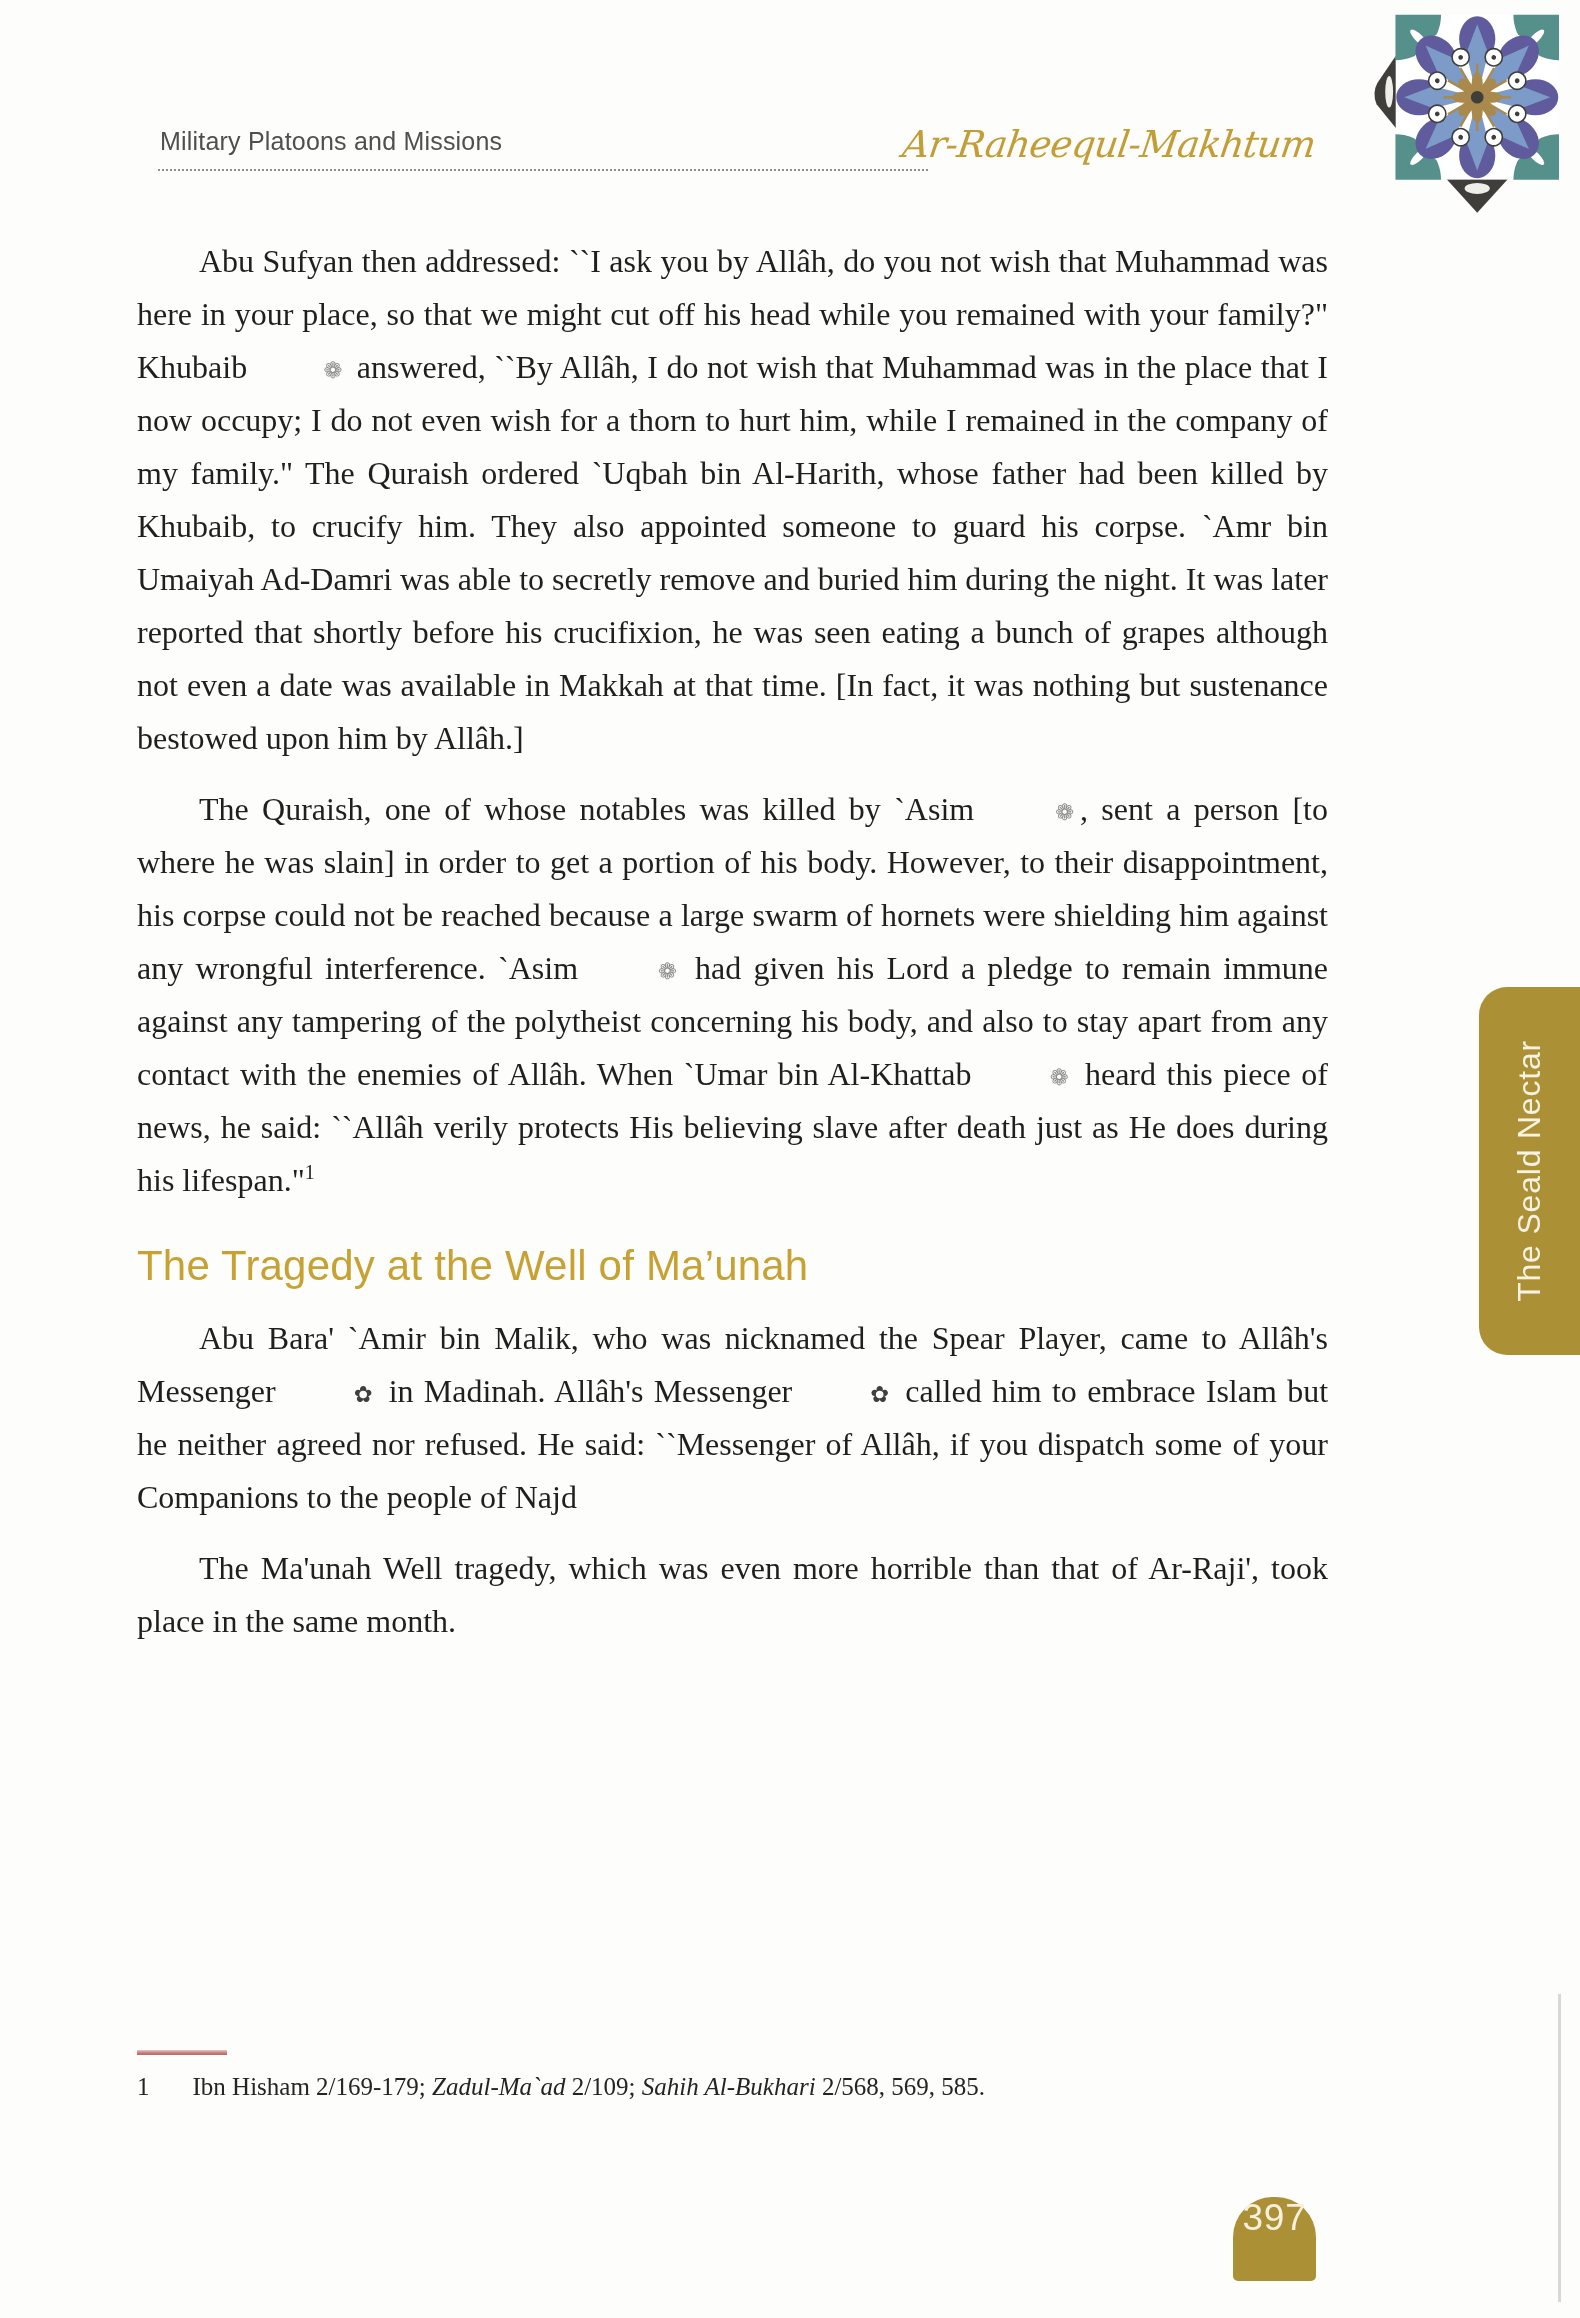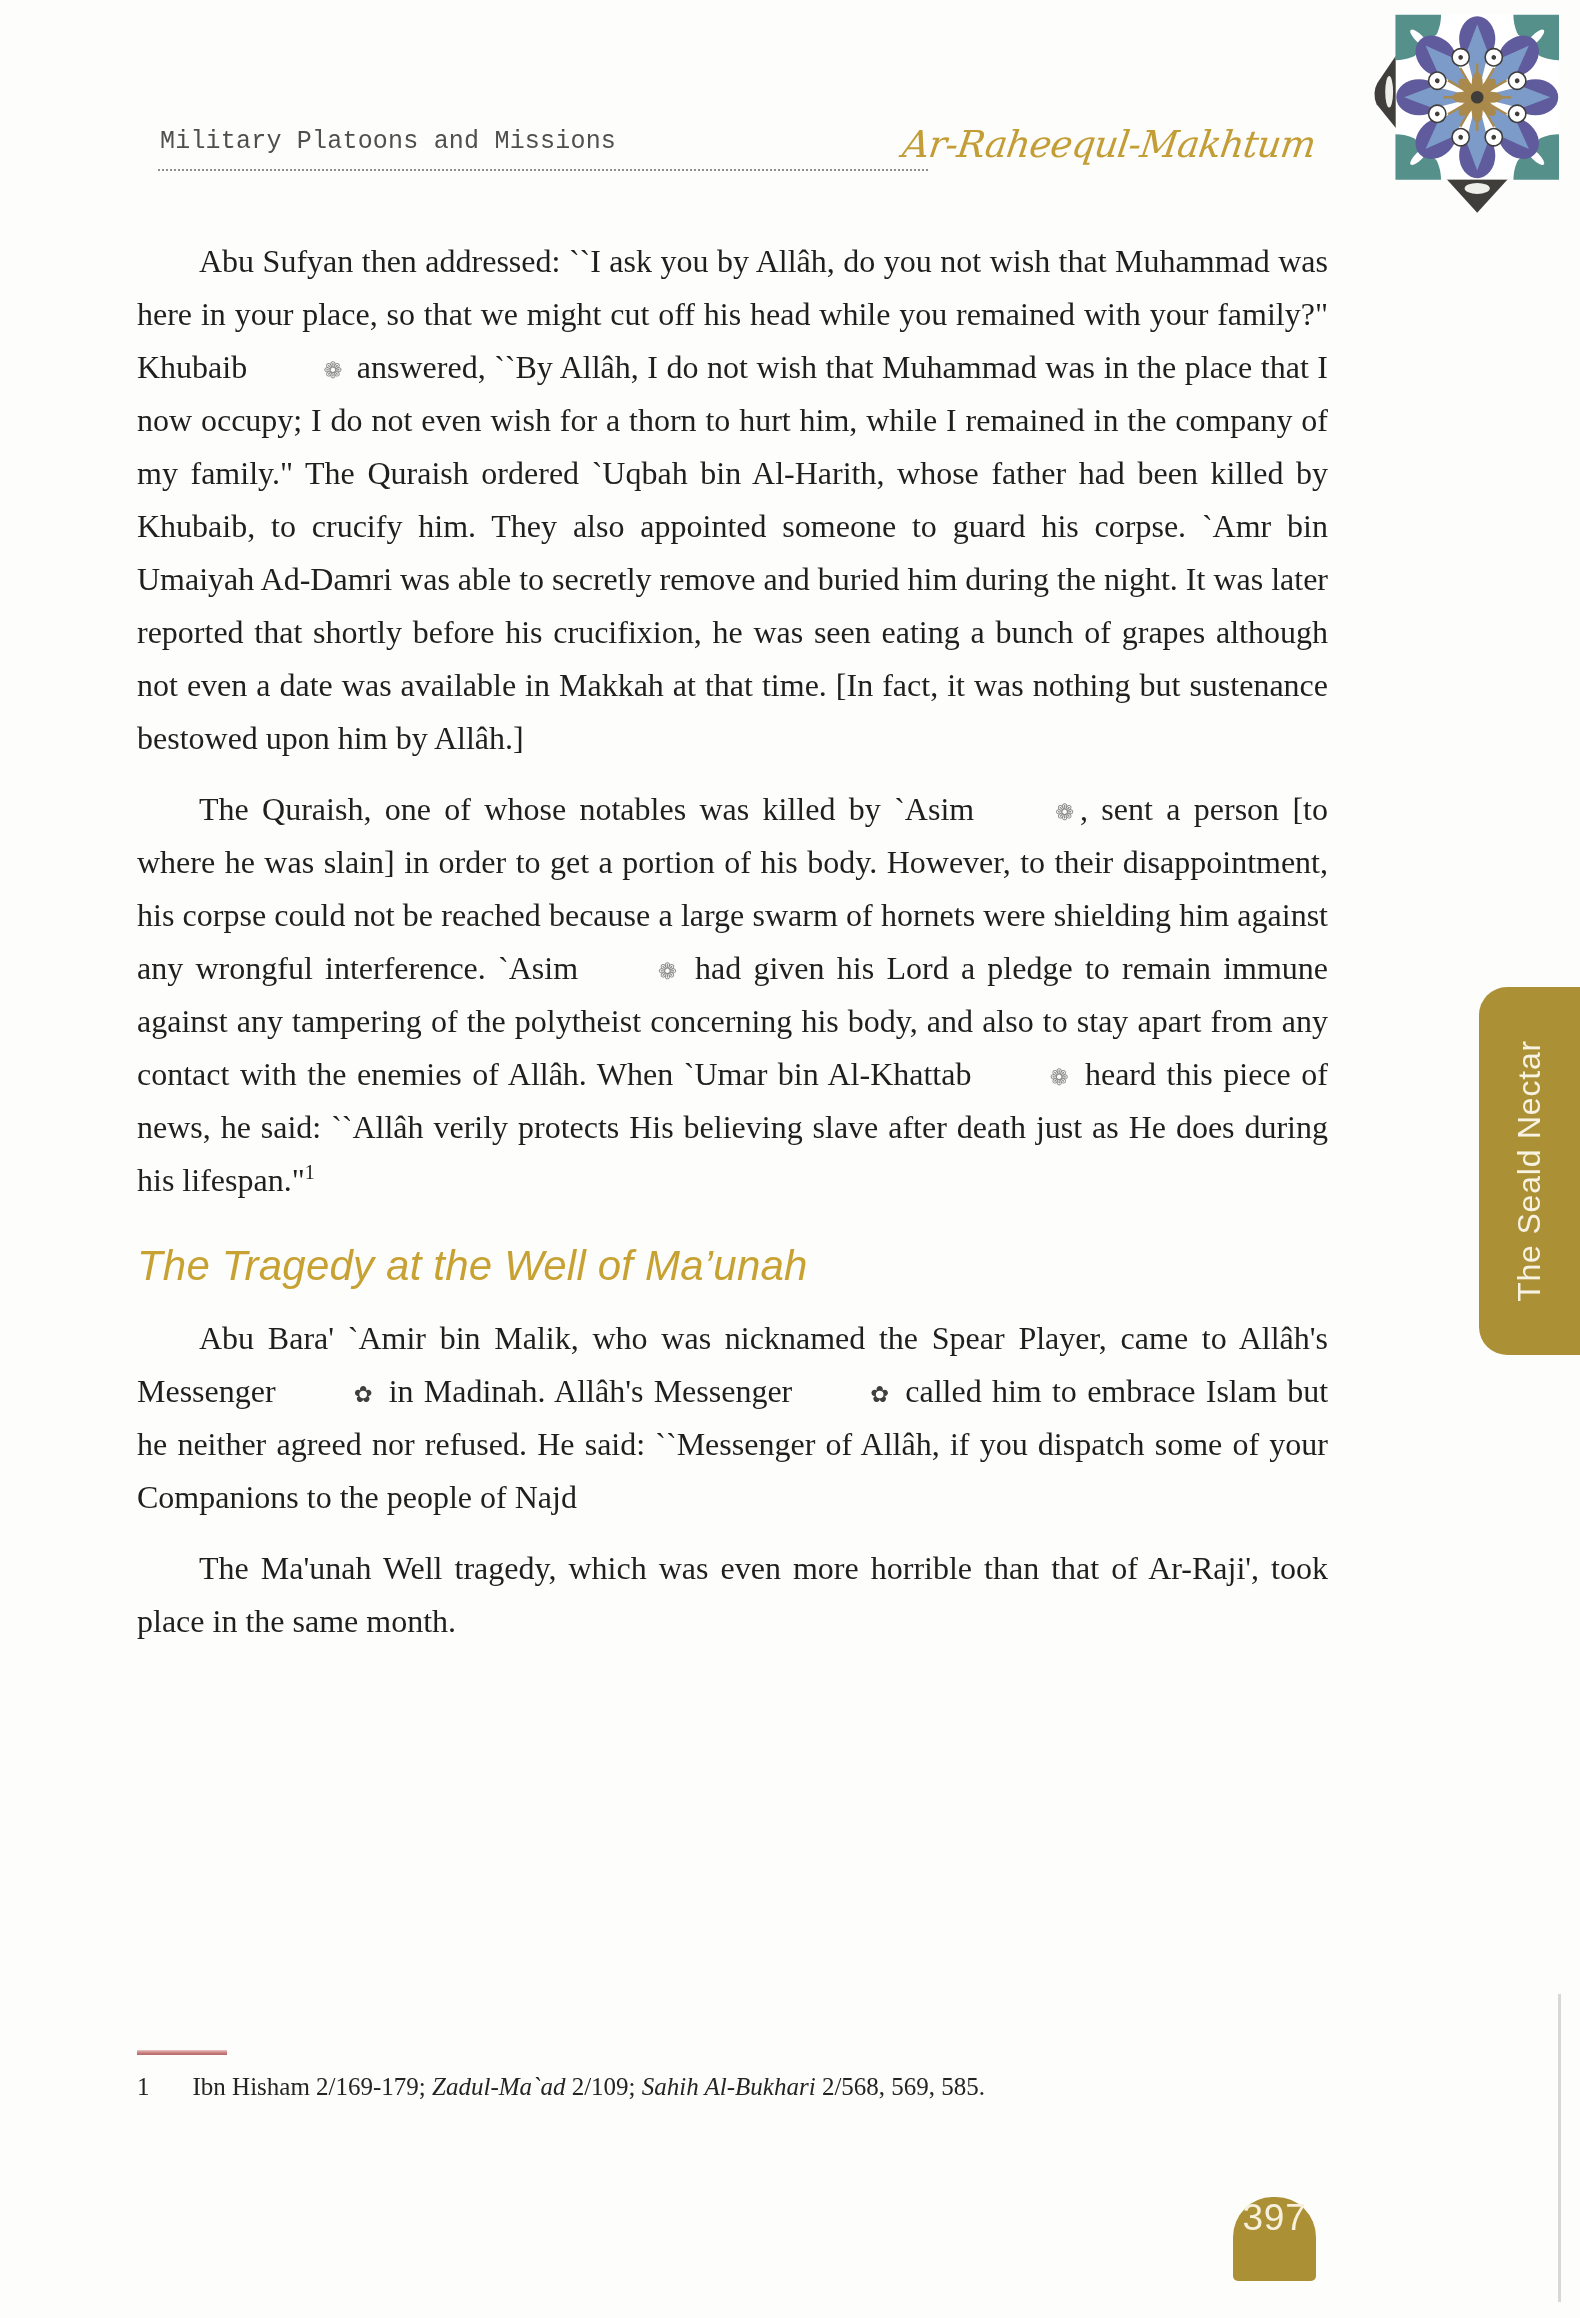--- a/index.html
+++ b/index.html
@@ -6,21 +6,21 @@
   .page{
     position:relative;
     width:1580px;height:2319px;
     background:#fdfdfb;
     overflow:hidden;
     font-family:"Liberation Serif", serif;
   }
   
   .header-title{
     position:absolute;left:160px;top:127px;
-    font-family:Liberation Mono, monospace;
+    font-family:Liberation Sans, sans-serif;
     font-size:25px;color:#4f4f4f;letter-spacing:0.2px;
     white-space:nowrap;
   }
   .dotted-rule{
     position:absolute;left:158px;top:157px;width:770px;height:11.7px;
     border-bottom:2.5px dotted #8f8f8f;
   }
   .script-title{
     position:absolute;left:903px;top:123px;width:441px;
     font-family:"DejaVu Serif", serif;font-style:italic;
@@ -38,21 +38,21 @@
     margin:0 0 18.3px 0;
     font-size:32px;line-height:53px;
     text-align:justify;
     text-indent:62px;
   }
   .section-heading{
     margin:35px 0 21.6px 0;
     font-family:"Liberation Sans", sans-serif;
     font-size:42px;line-height:48px;
     color:#c7a233;letter-spacing:0.2px;
-    text-indent:0;font-weight:400;font-style:italic;
+    text-indent:0;font-weight:400;
   }
   .hmark{display:inline-block;margin:0 5.8px;line-height:1;}
   .hmark.ra{font-size:22.5px;color:#8a8a8a;}
   .hmark.saw{font-size:22.5px;color:#3f3f3f;}
   .fnref{font-size:20px;line-height:0;}
   
   .fn-rule{
     position:absolute;left:137px;top:2050px;width:90px;height:5px;
     background:linear-gradient(180deg,#edc7c7 0%,#c97f7f 55%,#b56868 100%);
   }

